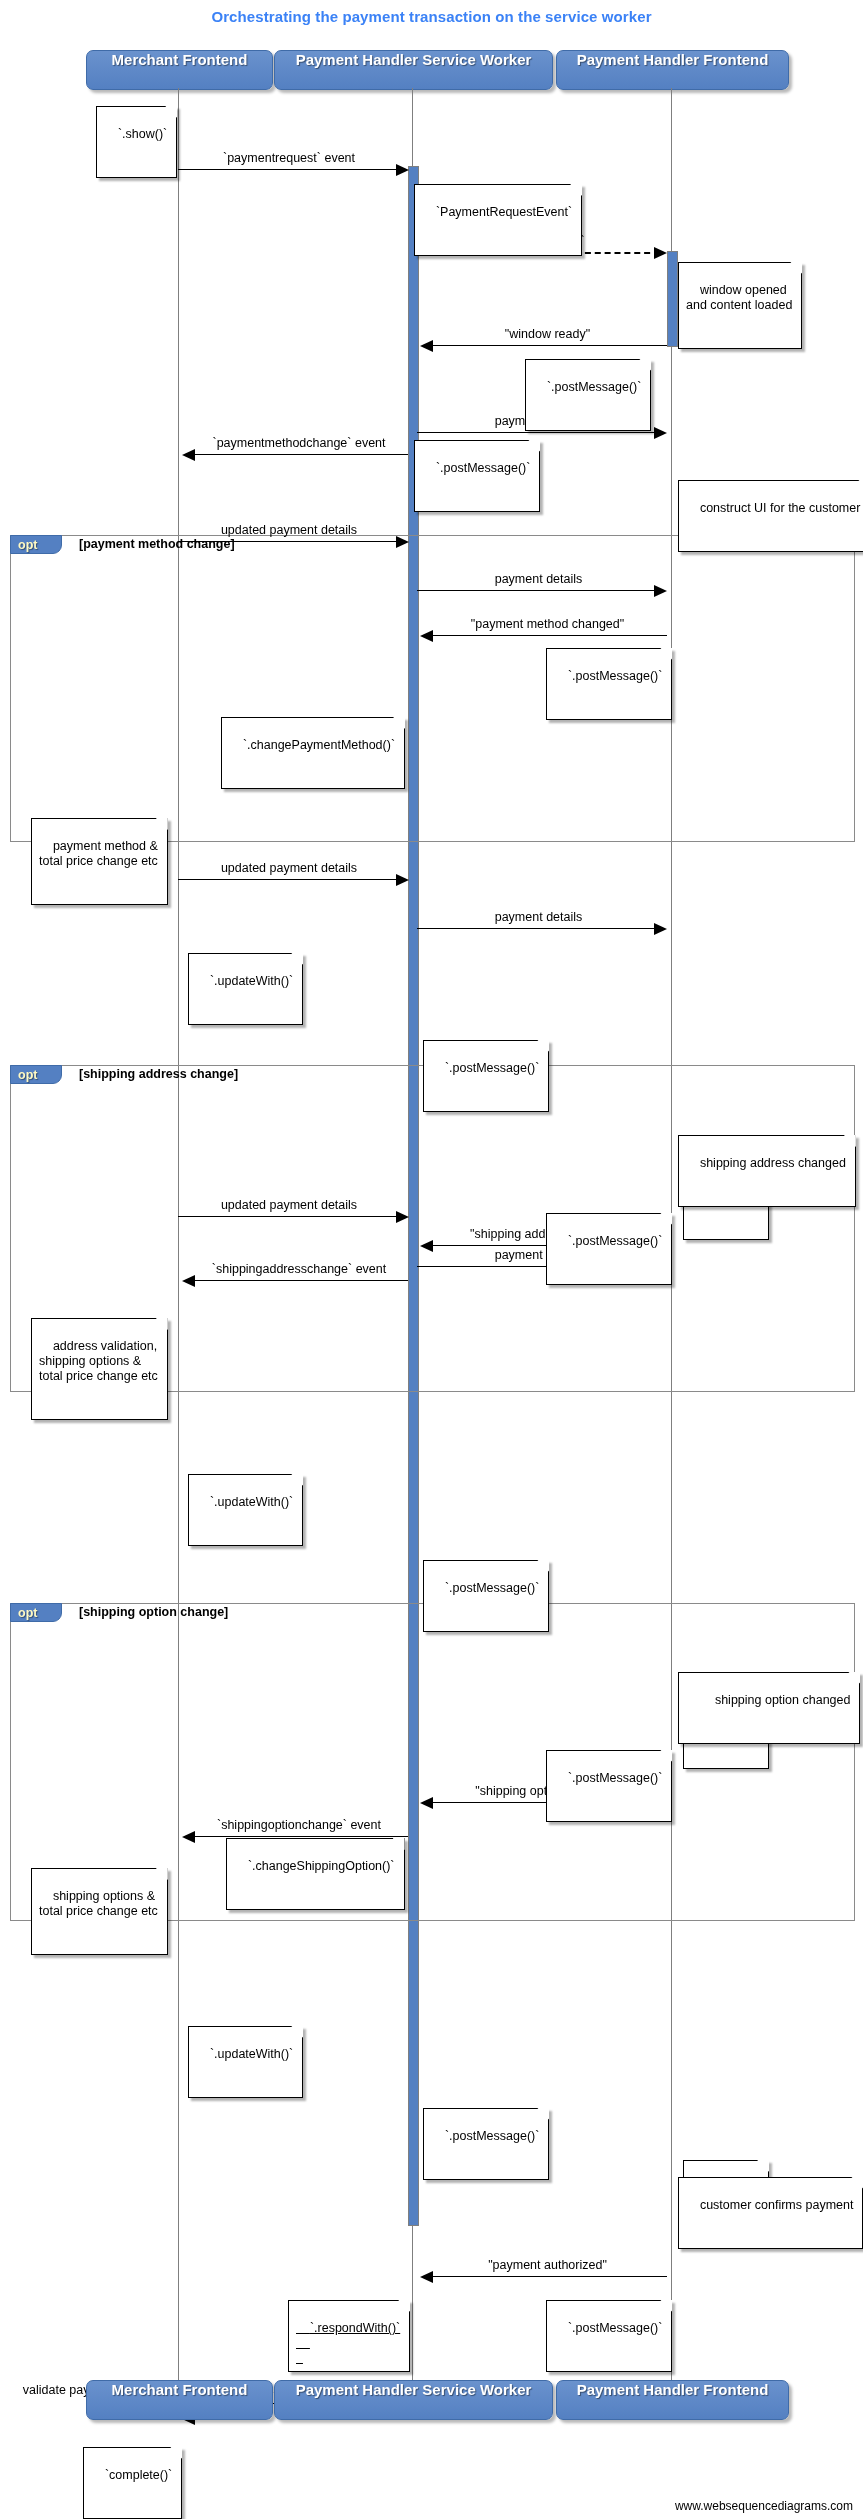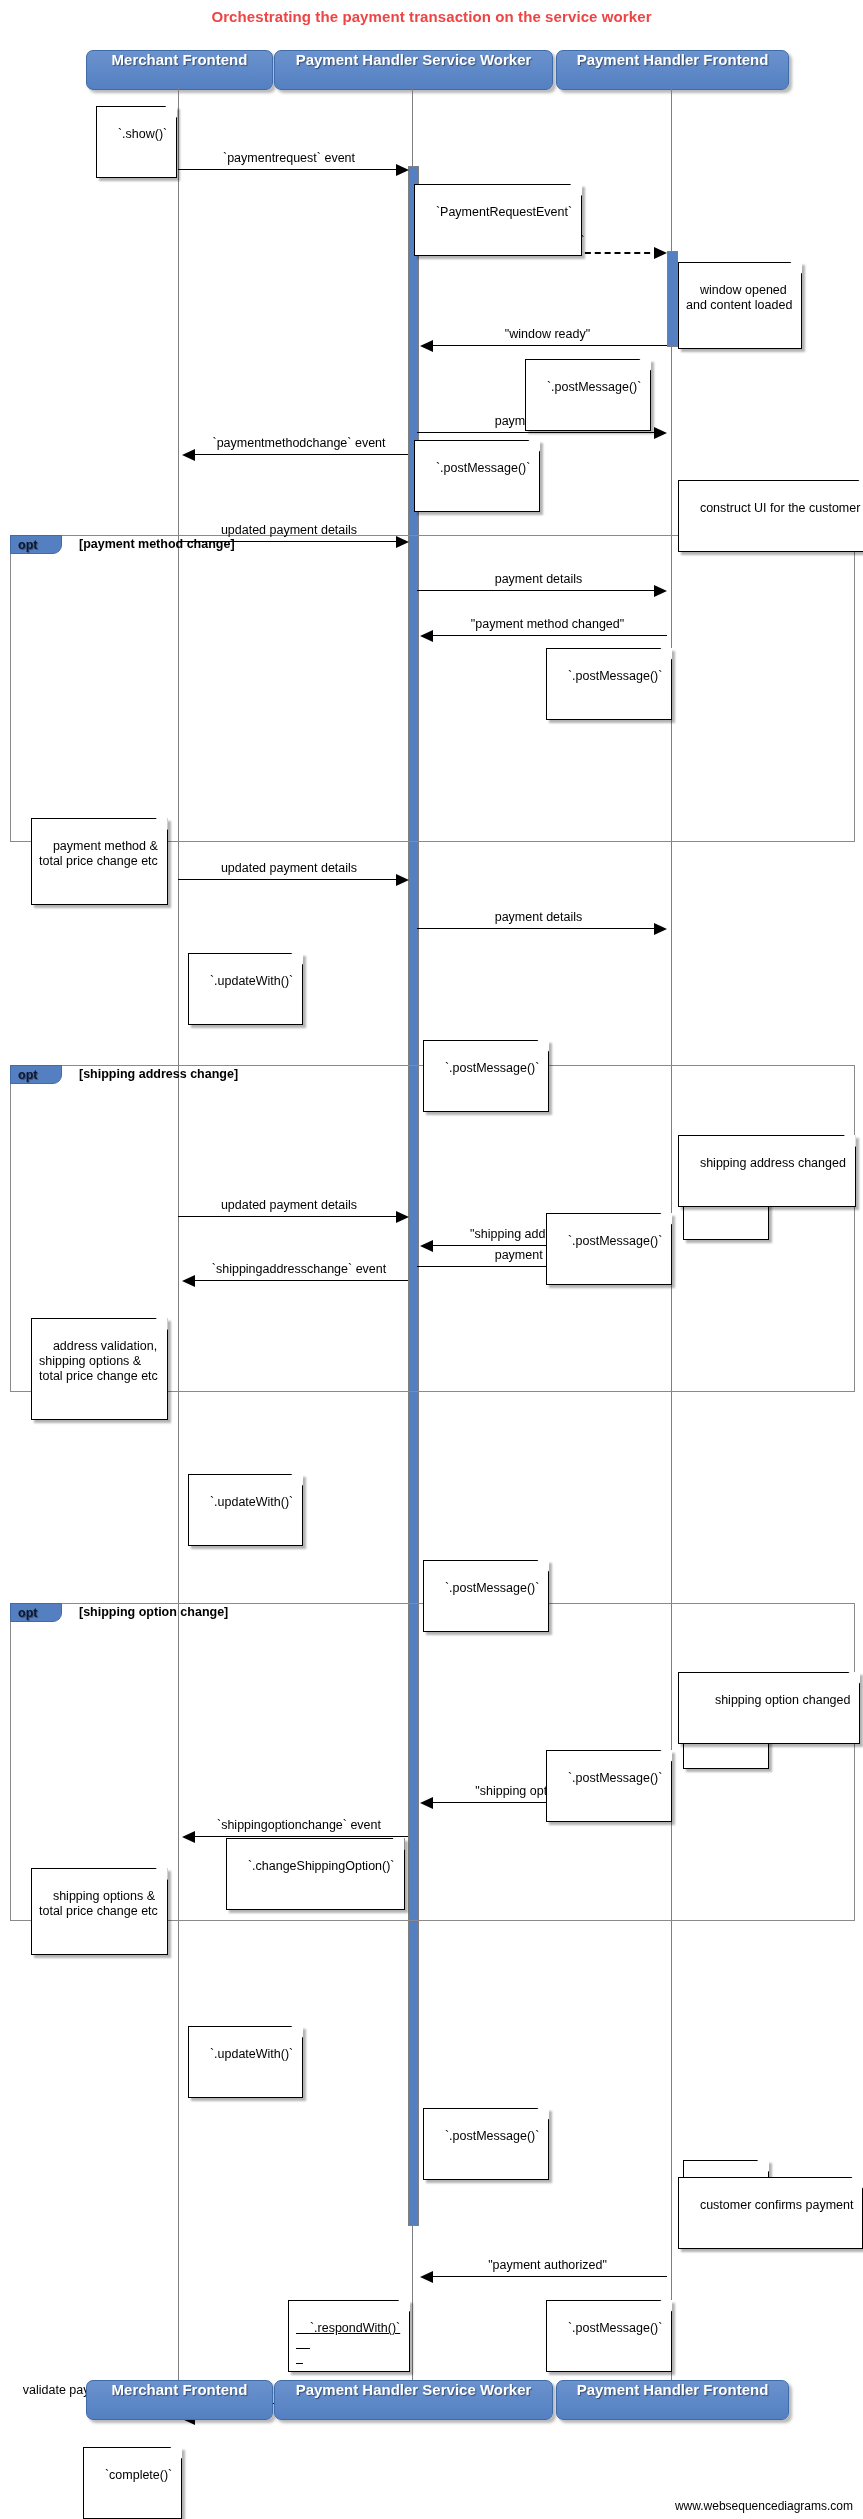--- a/index.html
+++ b/index.html
@@ -1,21 +1,21 @@
 <!DOCTYPE html>
 <html><head>
 <meta charset="utf-8">
 <style>
   html,body{margin:0;padding:0;background:#ffffff;}
   body{font-family:"Liberation Sans",sans-serif;color:#000;}
   #page{position:relative;width:863px;height:2519px;background:#fff;overflow:hidden;}
 
   .title{
     position:absolute;left:0;top:8px;width:863px;text-align:center;
-    font-size:15px;font-weight:bold;letter-spacing:.1px;color:#ef4444;
+    font-size:15px;font-weight:bold;letter-spacing:.1px;color:#3b82f6;
   }
 
   .actor{
     position:absolute;height:38px;border-radius:7px;
     background:#5b87c7;
     background:linear-gradient(to bottom,#6a92cd 0%,#5480c2 100%);
     border:1px solid #3f6ba8;
     box-shadow:3px 3px 3px rgba(0,0,0,0.28);
     color:#ffffff;font-size:15px;font-weight:bold;
     display:flex;align-items:flex-start;justify-content:center;
@@ -67,21 +67,21 @@
     clip-path:polygon(100% 0,0 0,100% 100%);
     border:0;
   }
 
   
   .frame{position:absolute;border:1px solid #8a8a8a;background:transparent;}
   .frame .tab{
     position:absolute;left:-1px;top:-1px;height:19px;min-width:52px;
     background:#5480c2;border:1px solid #3f6ba8;
     border-bottom-right-radius:9px;
-    color:#0f172a;font-size:12.5px;font-weight:bold;
+    color:#fef9c3;font-size:12.5px;font-weight:bold;
     display:flex;align-items:center;padding-left:7px;
     text-shadow:1px 1px 1px rgba(0,0,0,0.4);
     box-sizing:border-box;
   }
   .frame .guard{
     position:absolute;left:68px;top:1px;font-size:12.5px;
     font-weight:bold;color:#000;white-space:nowrap;
   }
 
   .footer{
@@ -243,20 +243,24 @@
     <span>construct UI for the customer</span>
     <span class="foldmask"></span>
   </div>
 
 
   <div class="note" style="left:546px;top:648px;">
     <span>`.postMessage()`</span>
     <span class="foldmask"></span>
   </div>
 
+  <div class="note" style="left:221px;top:717px;">
+    <span>`.changePaymentMethod()`</span>
+    <span class="foldmask"></span>
+  </div>
 
   <div class="note" style="left:31px;top:795px;margin-top:23px;">
     <span>payment method &amp;
 total price change etc</span>
     <span class="foldmask"></span>
   </div>
 
   <div class="note" style="left:188px;top:953px;">
     <span>`.updateWith()`</span>
     <span class="foldmask"></span>

